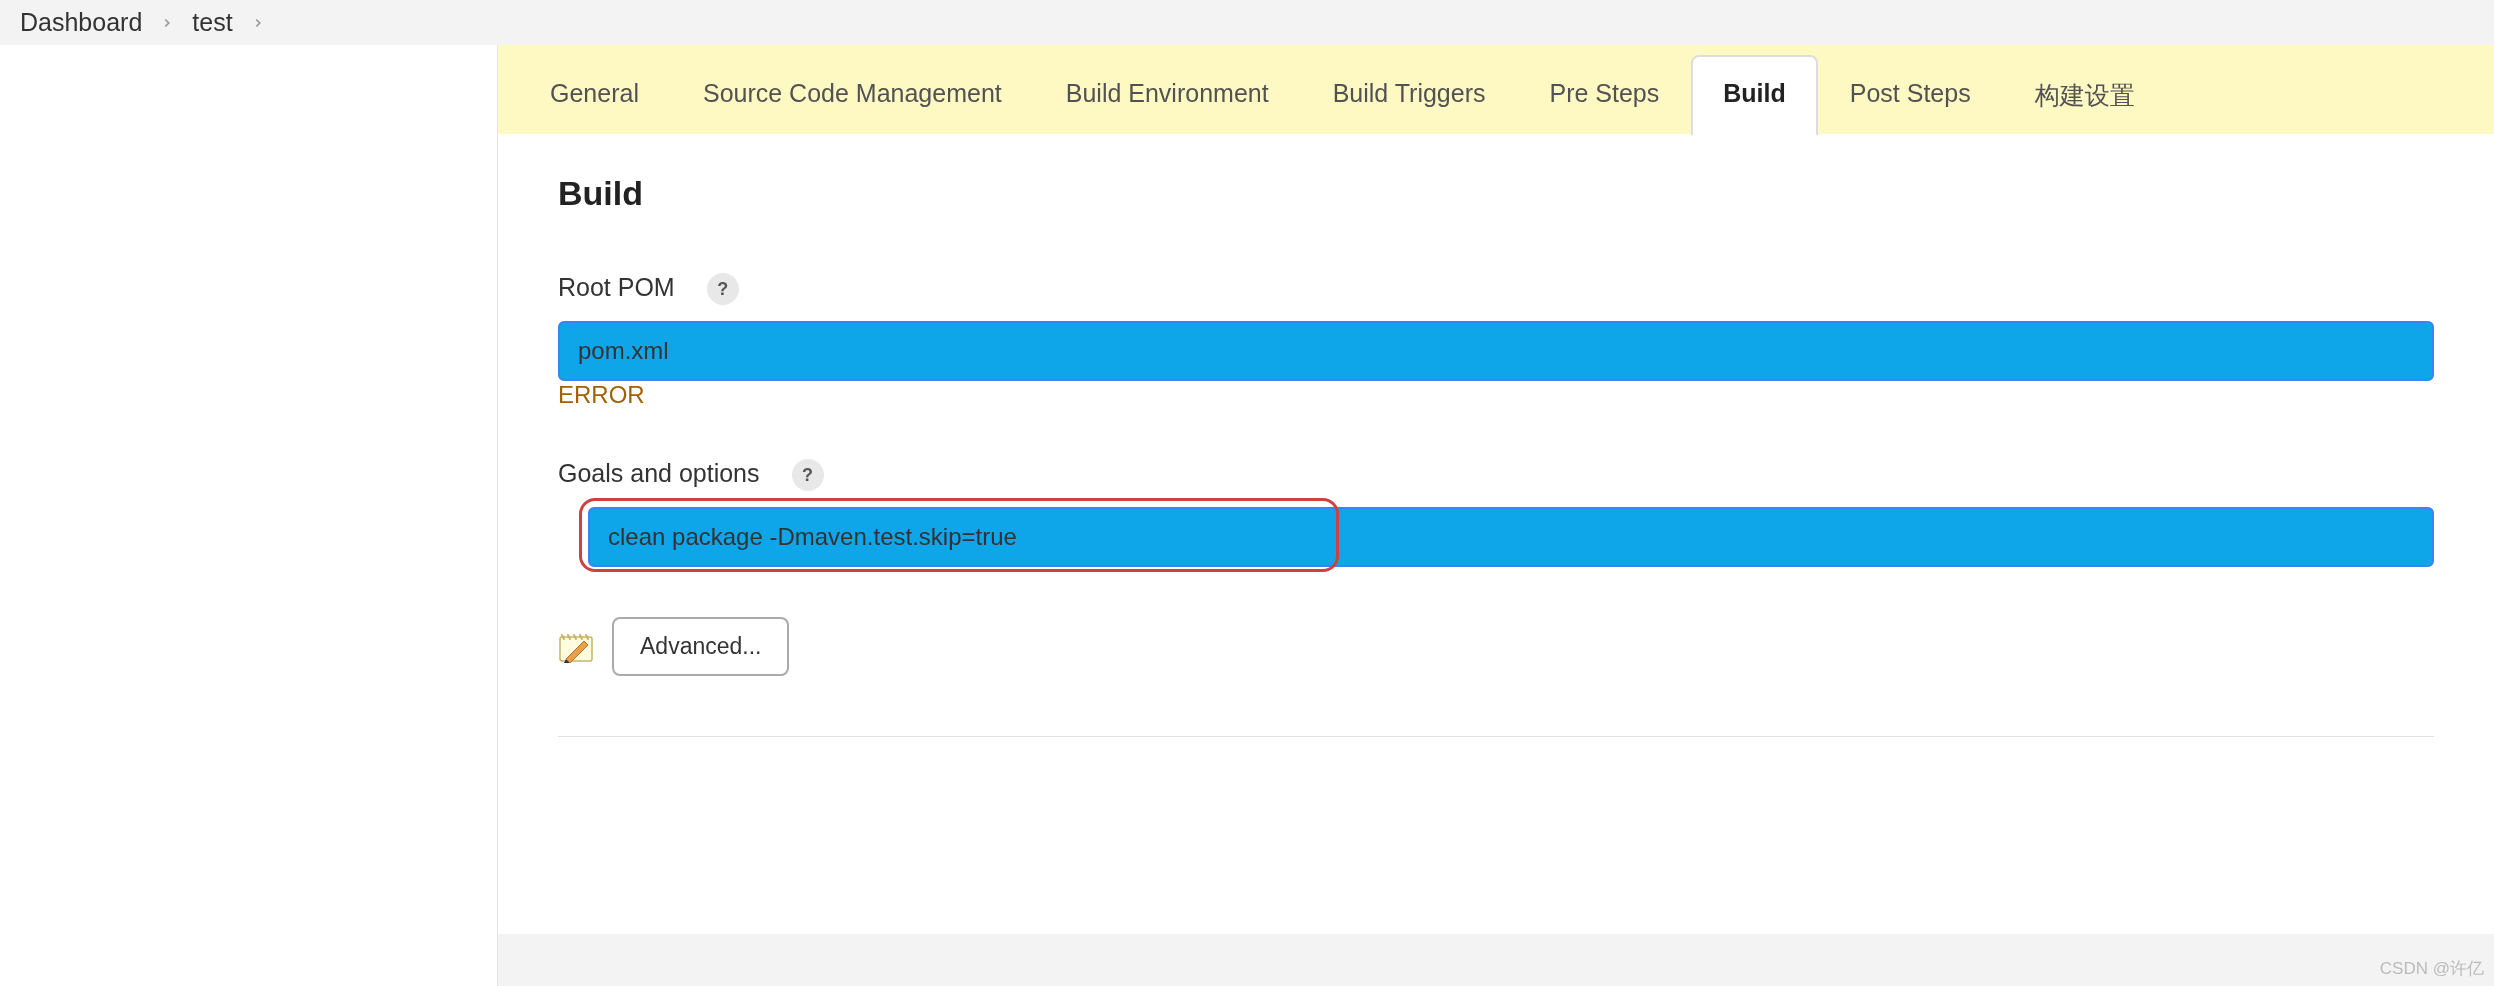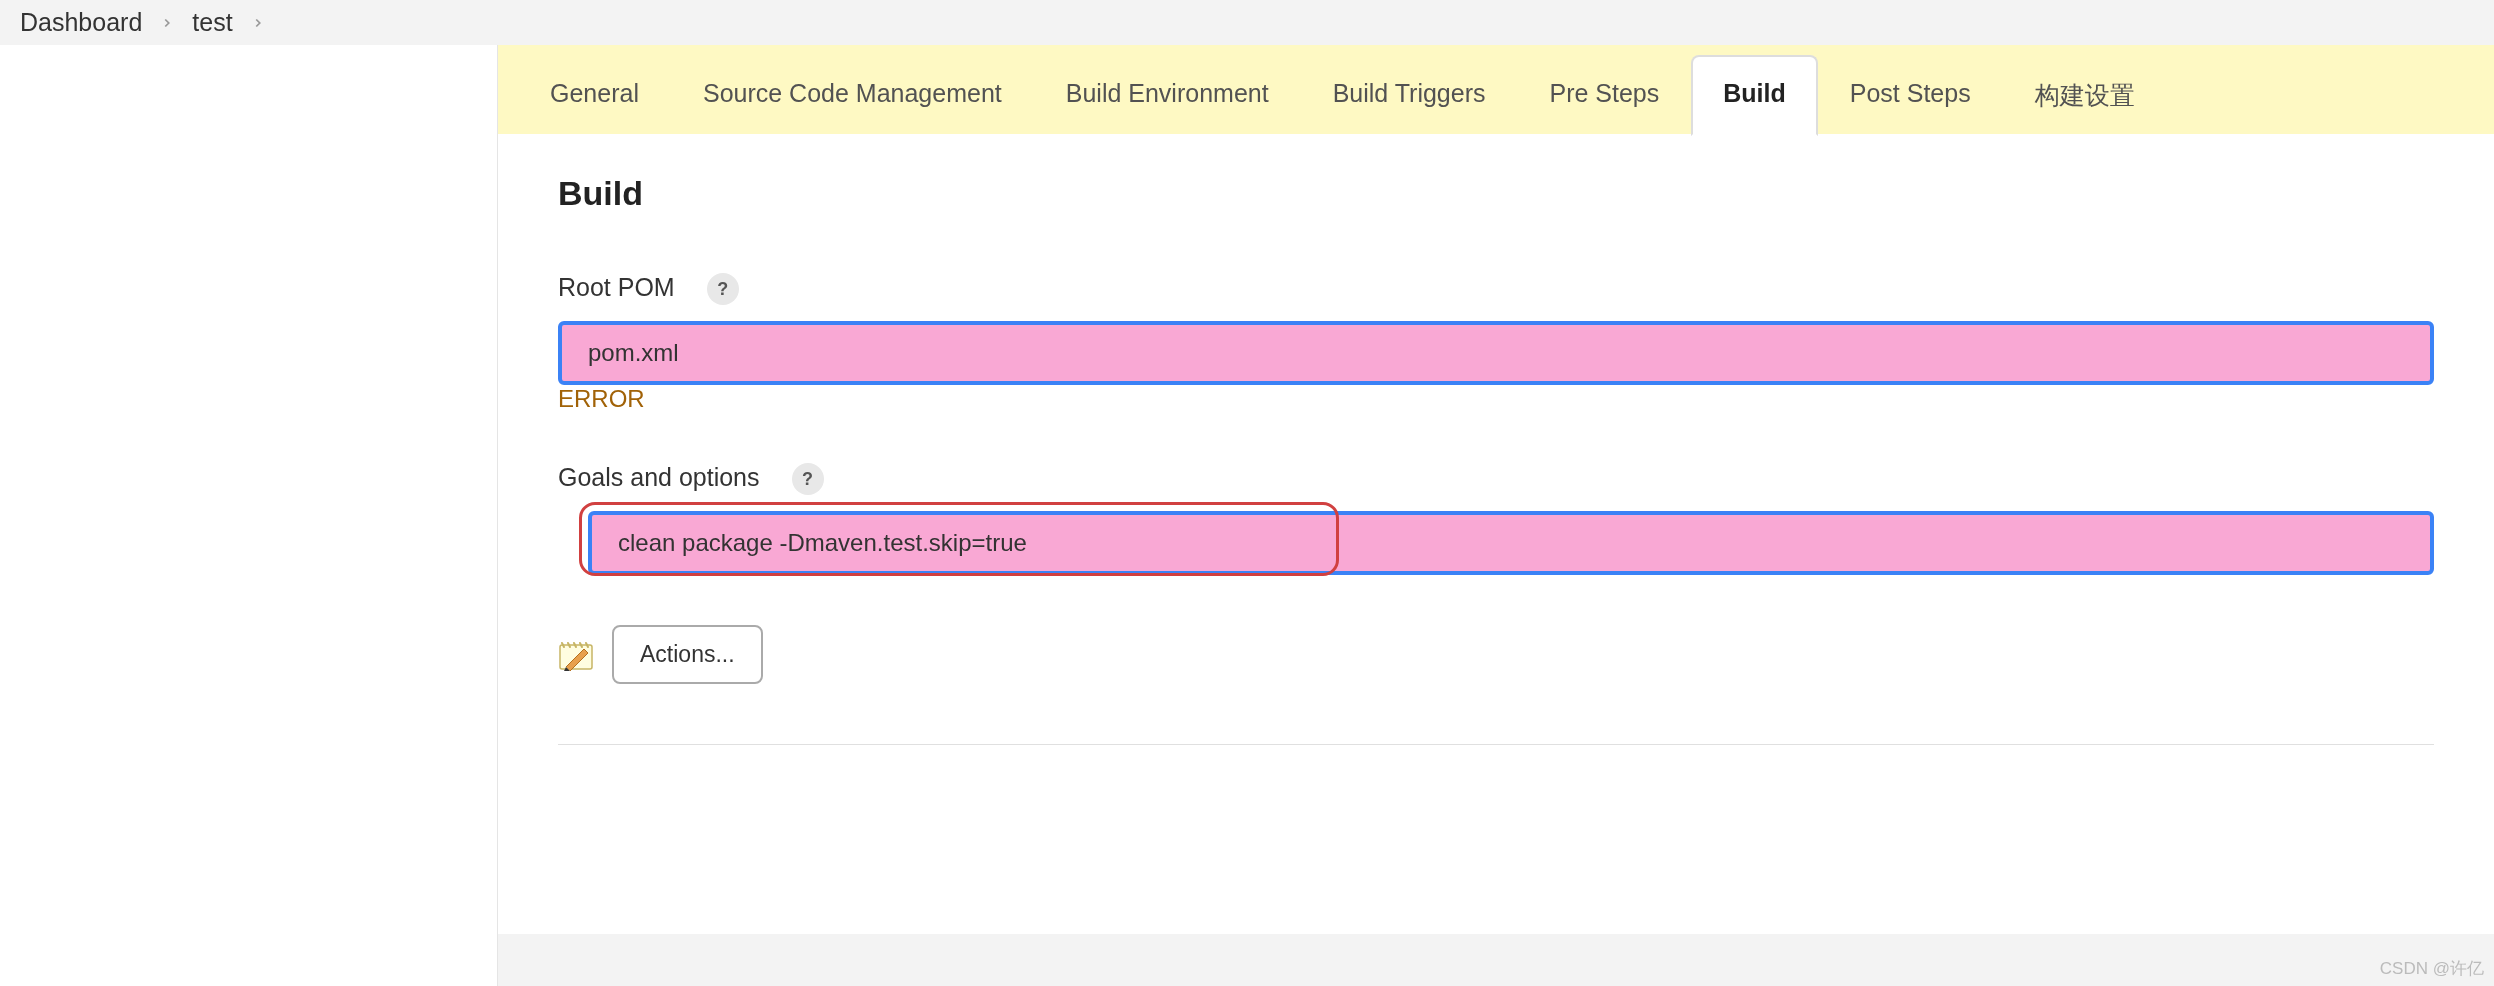--- a/index.html
+++ b/index.html
@@ -98,25 +98,25 @@
       display: flex;
       align-items: center;
       justify-content: center;
       font-size: 18px;
       color: #555;
       font-weight: 600;
       cursor: pointer;
     }
     .text-input {
       width: 100%;
-      padding: 14px 26px;
+      padding: 14px 18px;
       font-size: 24px;
-      border: 4px solid #3b82f6;
+      border: 2px solid #3b82f6;
       border-radius: 6px;
-      background: #f9a8d4;
+      background: #0ea5e9;
       color: #333;
       font-family: inherit;
     }
     .error-text {
       color: #a16207;
       font-weight: 400;
       font-size: 24px;
       display: block;
     }
     .highlight-box {
@@ -231,21 +231,21 @@
 
       <div class="advanced-row">
         <span class="notepad-icon">
           <svg viewBox="0 0 36 32">
             <rect x="2" y="6" width="32" height="24" rx="2" fill="#fffde0" stroke="#c7b565" stroke-width="1.5"></rect>
             <path d="M4 4 L6 8 M10 4 L12 8 M16 4 L18 8 M22 4 L24 8 M28 4 L30 8" stroke="#c7b565" stroke-width="2" stroke-linecap="round"></path>
             <path d="M8 28 L26 10 L30 14 L12 32" fill="#e8a04d" stroke="#b56f1e" stroke-width="1"></path>
             <path d="M8 28 L6 32 L12 32" fill="#333"></path>
           </svg>
         </span>
-        <button class="advanced-button">Actions...</button>
+        <button class="advanced-button">Advanced...</button>
       </div>
 
       <hr class="divider">
     </div>
   </div>
 </div>
 
 <div class="watermark">CSDN @许亿</div>
 
 </body></html>

